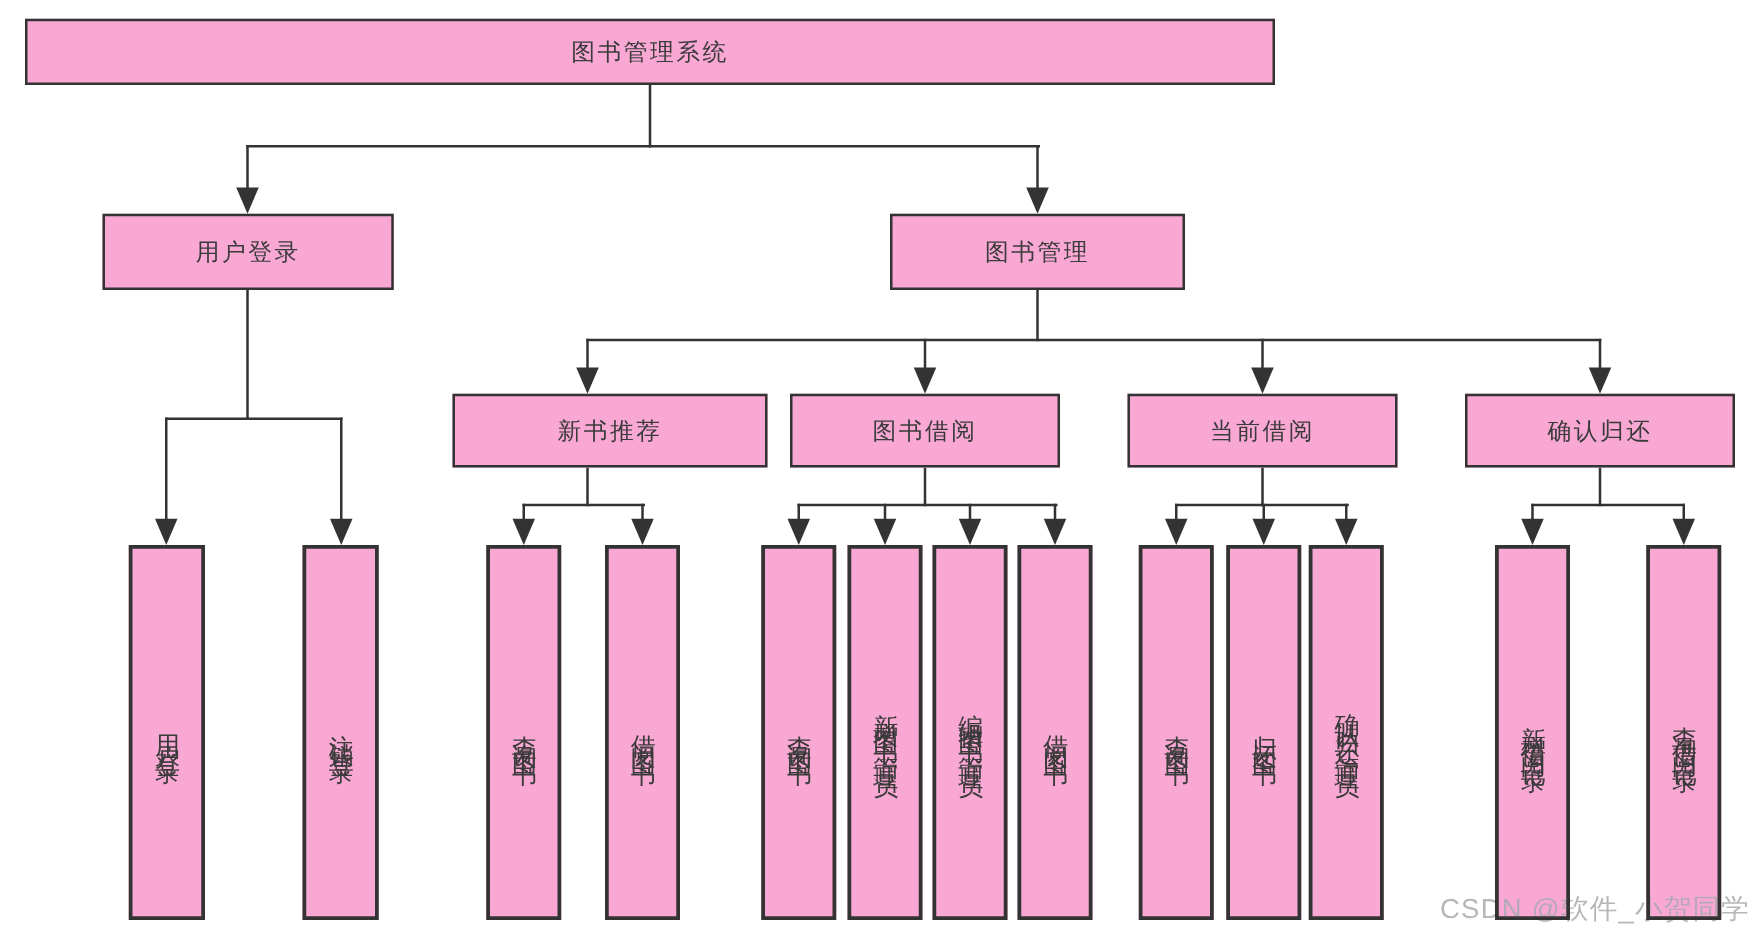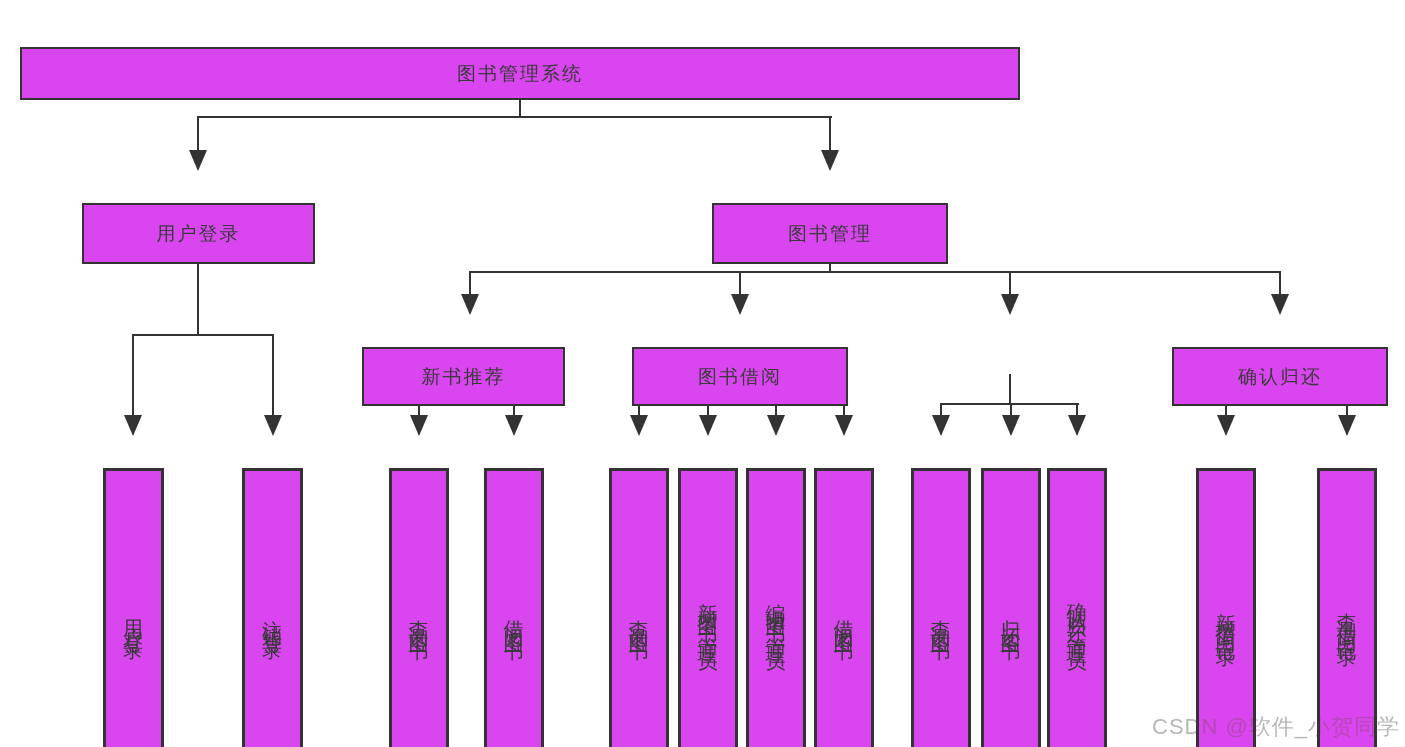--- a/index.html
+++ b/index.html
@@ -26,29 +26,28 @@
   .hl { position: absolute; height: 2px; background: var(--line); z-index: 1; }
   .tri {
     position: absolute; width: 0; height: 0; z-index: 1;
     border-left: 9px solid transparent;
     border-right: 9px solid transparent;
     border-top: 21px solid var(--line);
   }
   
   .box {
     position: absolute;
-    background: #d946ef;
+    background: #f9a8d4;
     border: 2px solid var(--line);
     box-sizing: border-box;
     display: flex;
     align-items: center;
     justify-content: center;
     color: var(--text);
     z-index: 2;
-    margin-top: 32px;
   }
   .box.hbox span {
     font-size: 19px;
     letter-spacing: 2px;
     white-space: nowrap;
   }
   .box.leaf { border-width: 3px; }
   .box.leaf span {
     writing-mode: vertical-rl;
     font-size: 20px;
@@ -101,25 +100,28 @@
   <div class="hl" style="left:469px; top:271px; width:812px;"></div>
   <div class="vl" style="left:469px; top:271px; height:25px;"></div>
   <div class="tri" style="left:461px; top:294px;"></div>
   <div class="vl" style="left:739px; top:271px; height:25px;"></div>
   <div class="tri" style="left:731px; top:294px;"></div>
   <div class="vl" style="left:1009px; top:271px; height:25px;"></div>
   <div class="tri" style="left:1001px; top:294px;"></div>
   <div class="vl" style="left:1279px; top:271px; height:25px;"></div>
   <div class="tri" style="left:1271px; top:294px;"></div>
 
-  <div class="box hbox" style="left:362px; top:315px; width:203px; height:59px;align-items:center;">
+  <div class="box hbox" style="left:362px; top:315px; width:252px; height:59px;align-items:center;">
     <span>新书推荐</span>
   </div>
   <div class="box hbox" style="left:632px; top:315px; width:216px; height:59px;">
     <span>图书借阅</span>
+  </div>
+  <div class="box hbox" style="left:902px; top:315px; width:216px; height:59px;">
+    <span>当前借阅</span>
   </div>
   <div class="box hbox" style="left:1172px; top:315px; width:216px; height:59px;">
     <span>确认归还</span>
   </div>
 
   <div class="vl" style="left:469px; top:374px; height:31px;"></div>
   <div class="hl" style="left:418px; top:403px; width:98px;"></div>
   <div class="vl" style="left:418px; top:403px; height:14px;"></div>
   <div class="tri" style="left:410px; top:415px;"></div>
   <div class="vl" style="left:513px; top:403px; height:14px;"></div>

